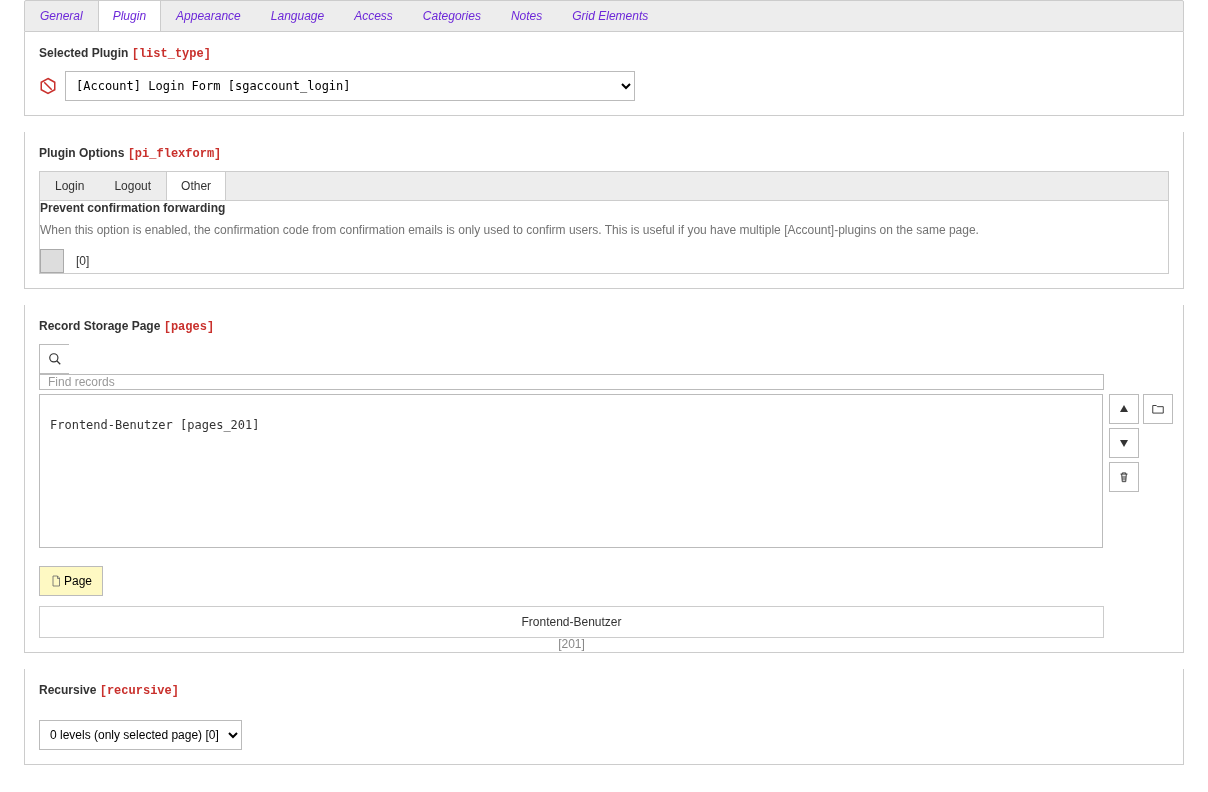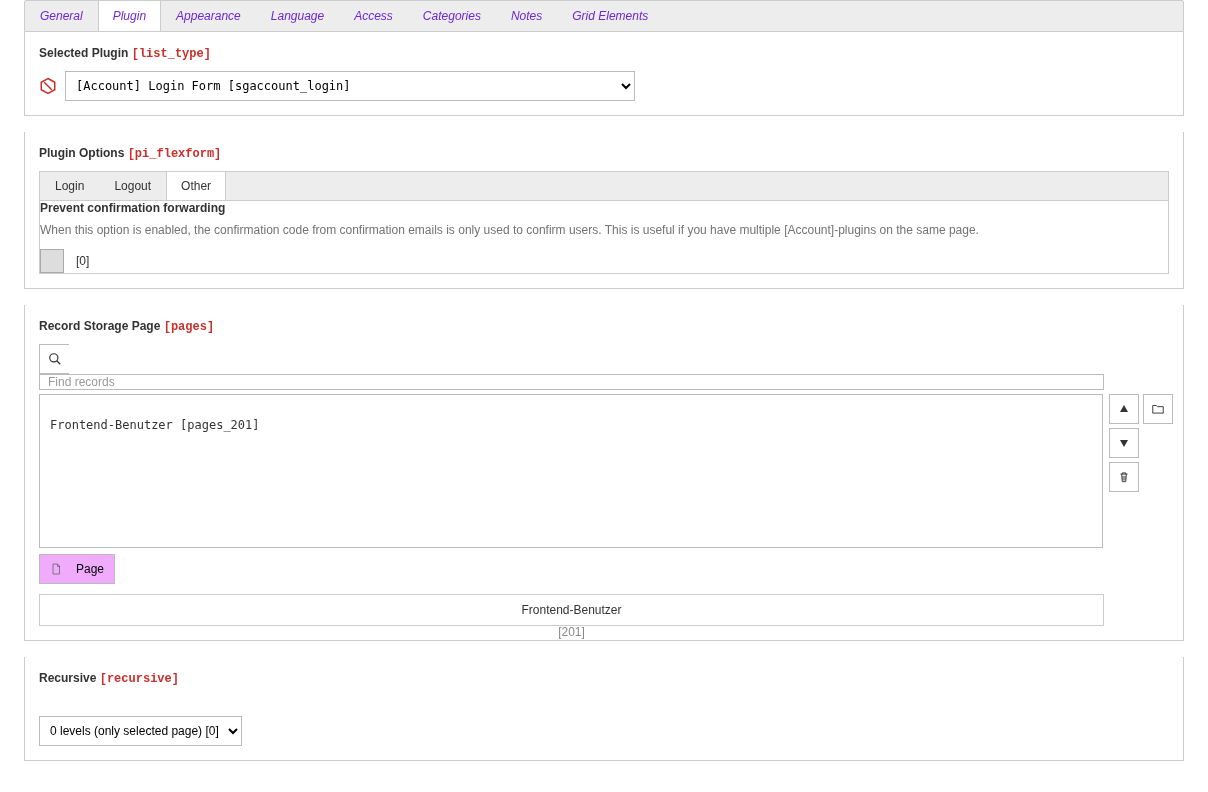--- a/index.html
+++ b/index.html
@@ -34,26 +34,26 @@
 .search-icon-box { width: 30px; height: 30px; border: 1px solid #bbb; border-right: none; display: flex; align-items: center; justify-content: center; background: #fff; }
 .search-input { flex: 1; height: 30px; border: 1px solid #bbb; padding: 0 8px; font-size: 12px; font-family: Verdana, sans-serif; color: #333; }
 .search-input::placeholder { color: #999; }
 
 .record-area { display: flex; gap: 6px; margin-top: 4px; align-items: flex-start; width: 1134px; }
 .record-list { width: 1065px; height: 154px; border: 1px solid #bbb; padding: 23px 10px; font-family: monospace; font-size: 12px; background: #fff; overflow: auto; }
 .side-controls { display: flex; gap: 4px; }
 .side-col { display: flex; flex-direction: column; gap: 4px; }
 .icon-btn { width: 30px; height: 30px; border: 1px solid #bbb; background: #fff; display: flex; align-items: center; justify-content: center; cursor: pointer; font-size: 12px; }
 
-.page-btn { display: inline-flex; align-items: center; gap: 14px; height: 30px; padding: 0 10px; border: 1px solid #bbb; background: #f0abfc; cursor: pointer; margin-top: 6px; font-size: 12px; }
+.page-btn { display: inline-flex; align-items: center; gap: 2px; height: 30px; padding: 0 10px; border: 1px solid #bbb; background: #fef9c3; cursor: pointer; margin-top: 18px; font-size: 12px; }
 
 .record-display { width: 1065px; height: 32px; border: 1px solid #ccc; background: #fff; display: flex; align-items: center; gap: 8px; padding: 0 8px; margin-top: 10px; font-size: 12px; flex-direction: column; }
 .record-id { color: #888; }
 
-.recursive-select { height: 30px; border: 1px solid #bbb; padding: 0 6px; font-size: 12px; background: #fff; margin-top: 20px; }
+.recursive-select { height: 30px; border: 1px solid #bbb; padding: 0 6px; font-size: 12px; background: #fff; margin-top: 12px; }
 
 svg { display: block; }
 </style>
 </head>
 <body>
 
 <div class="main-tabs">
   <div class="tab">General</div>
   <div class="tab active">Plugin</div>
   <div class="tab">Appearance</div>

